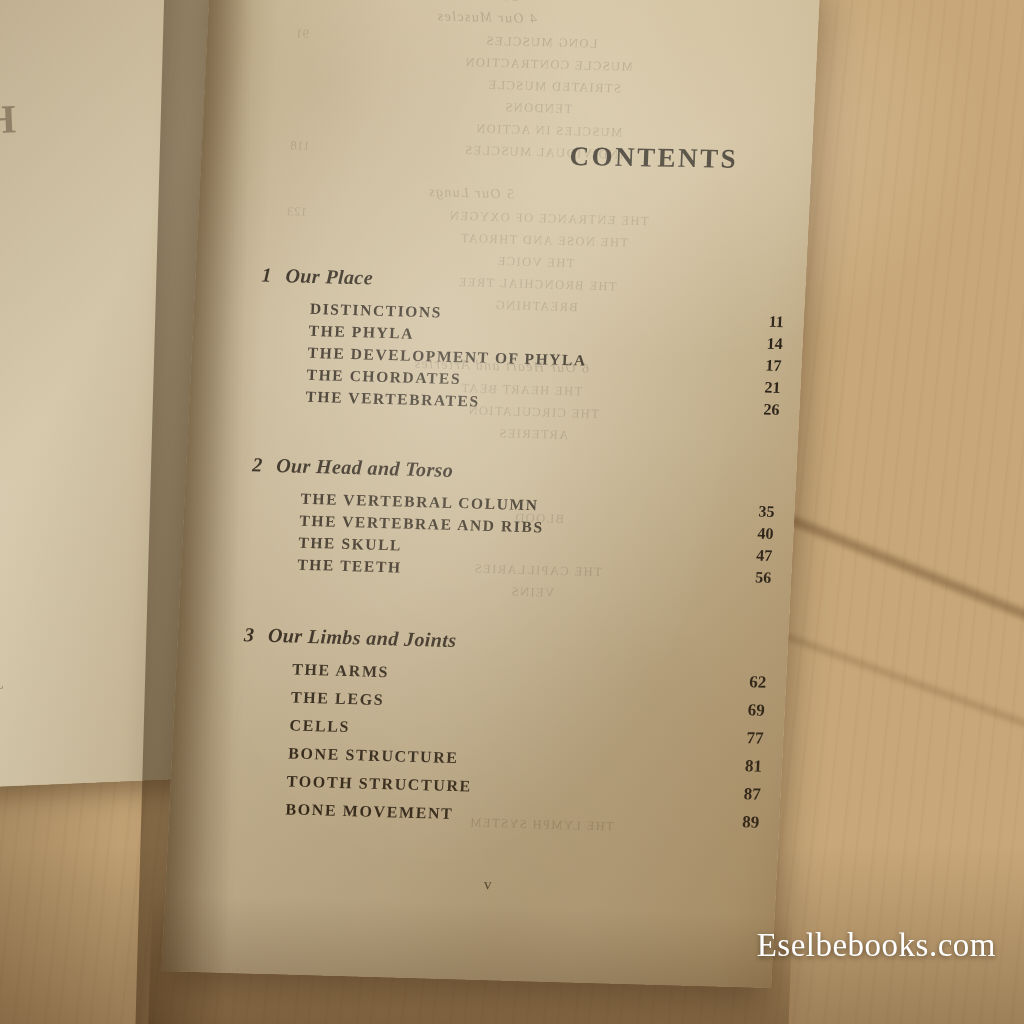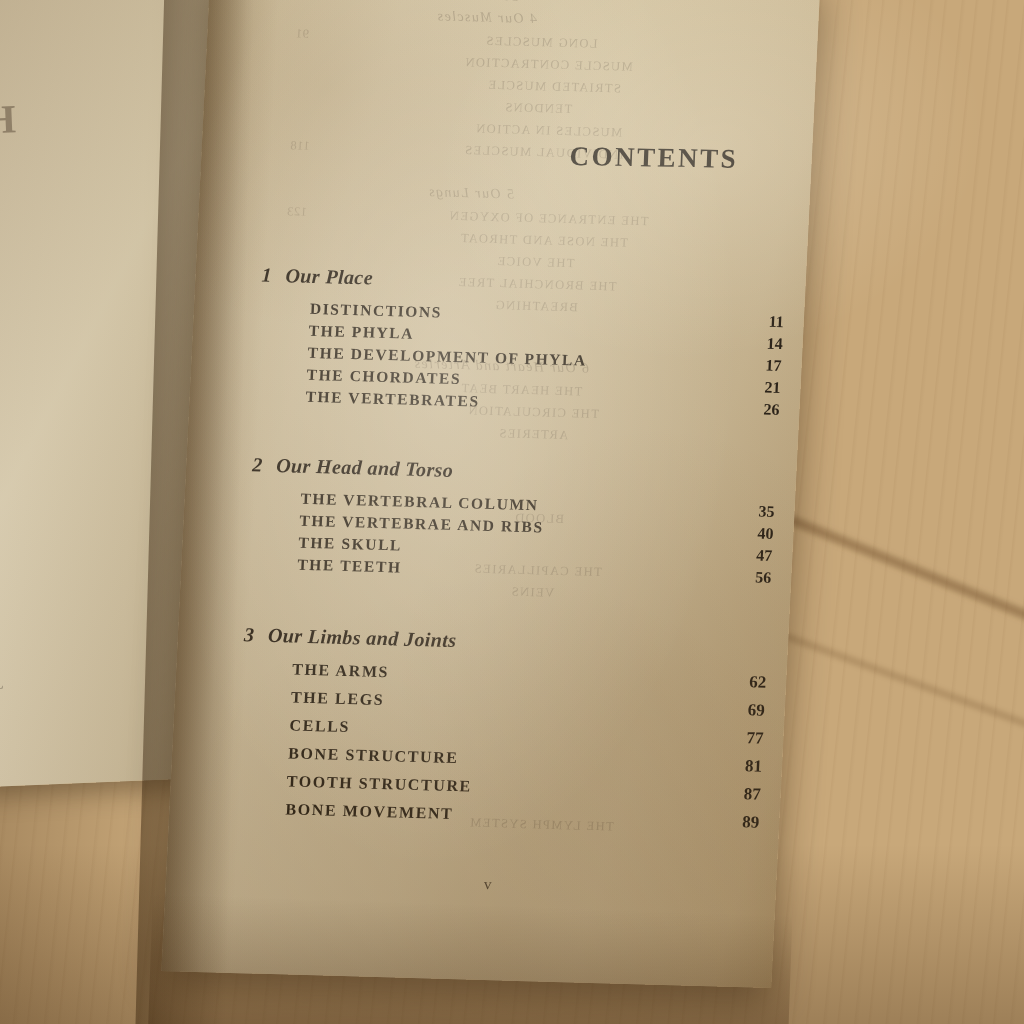--- a/index.html
+++ b/index.html
@@ -424,13 +424,14 @@
     </div>
 
     <div class="page-foxing"></div>
     <div class="page-vignette"></div>
   </div>
 
   <div class="page-shadow-left"></div>
   <div class="page-curl-bottom"></div>
   <div class="glare"></div>
 
+  <div class="watermark">Eselbebooks.com</div>
 </div>
 
 </body></html>

